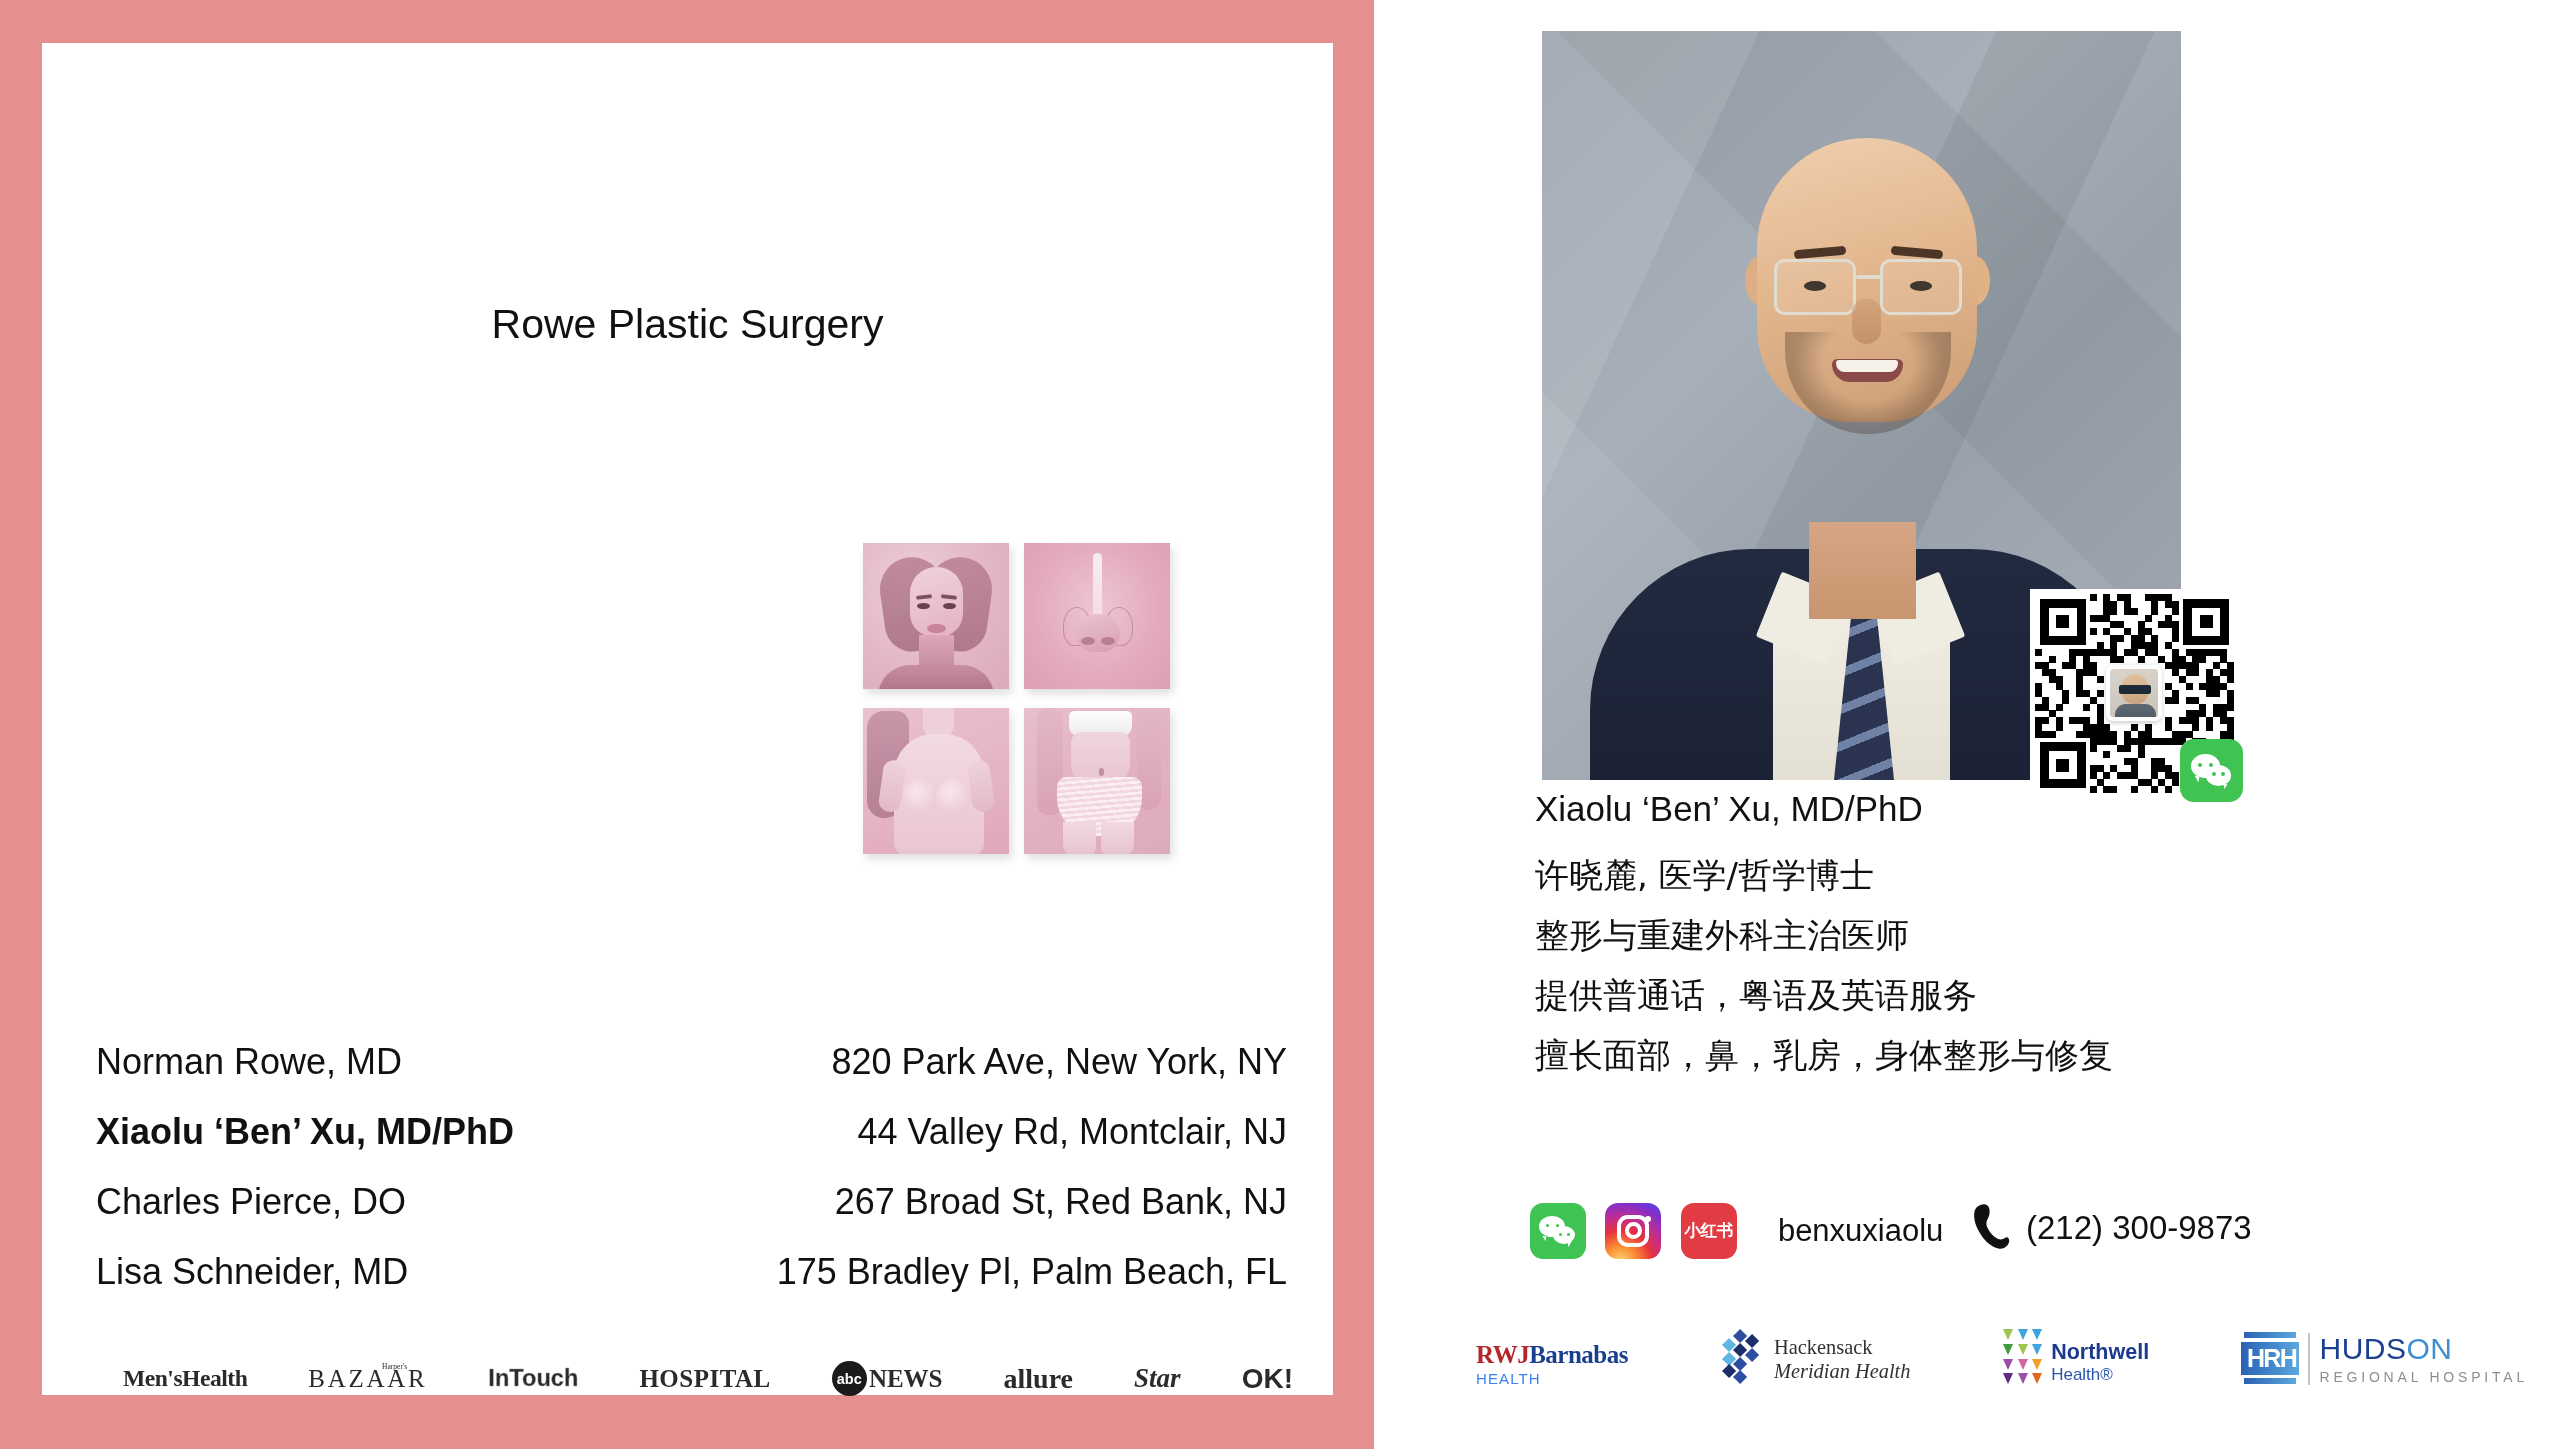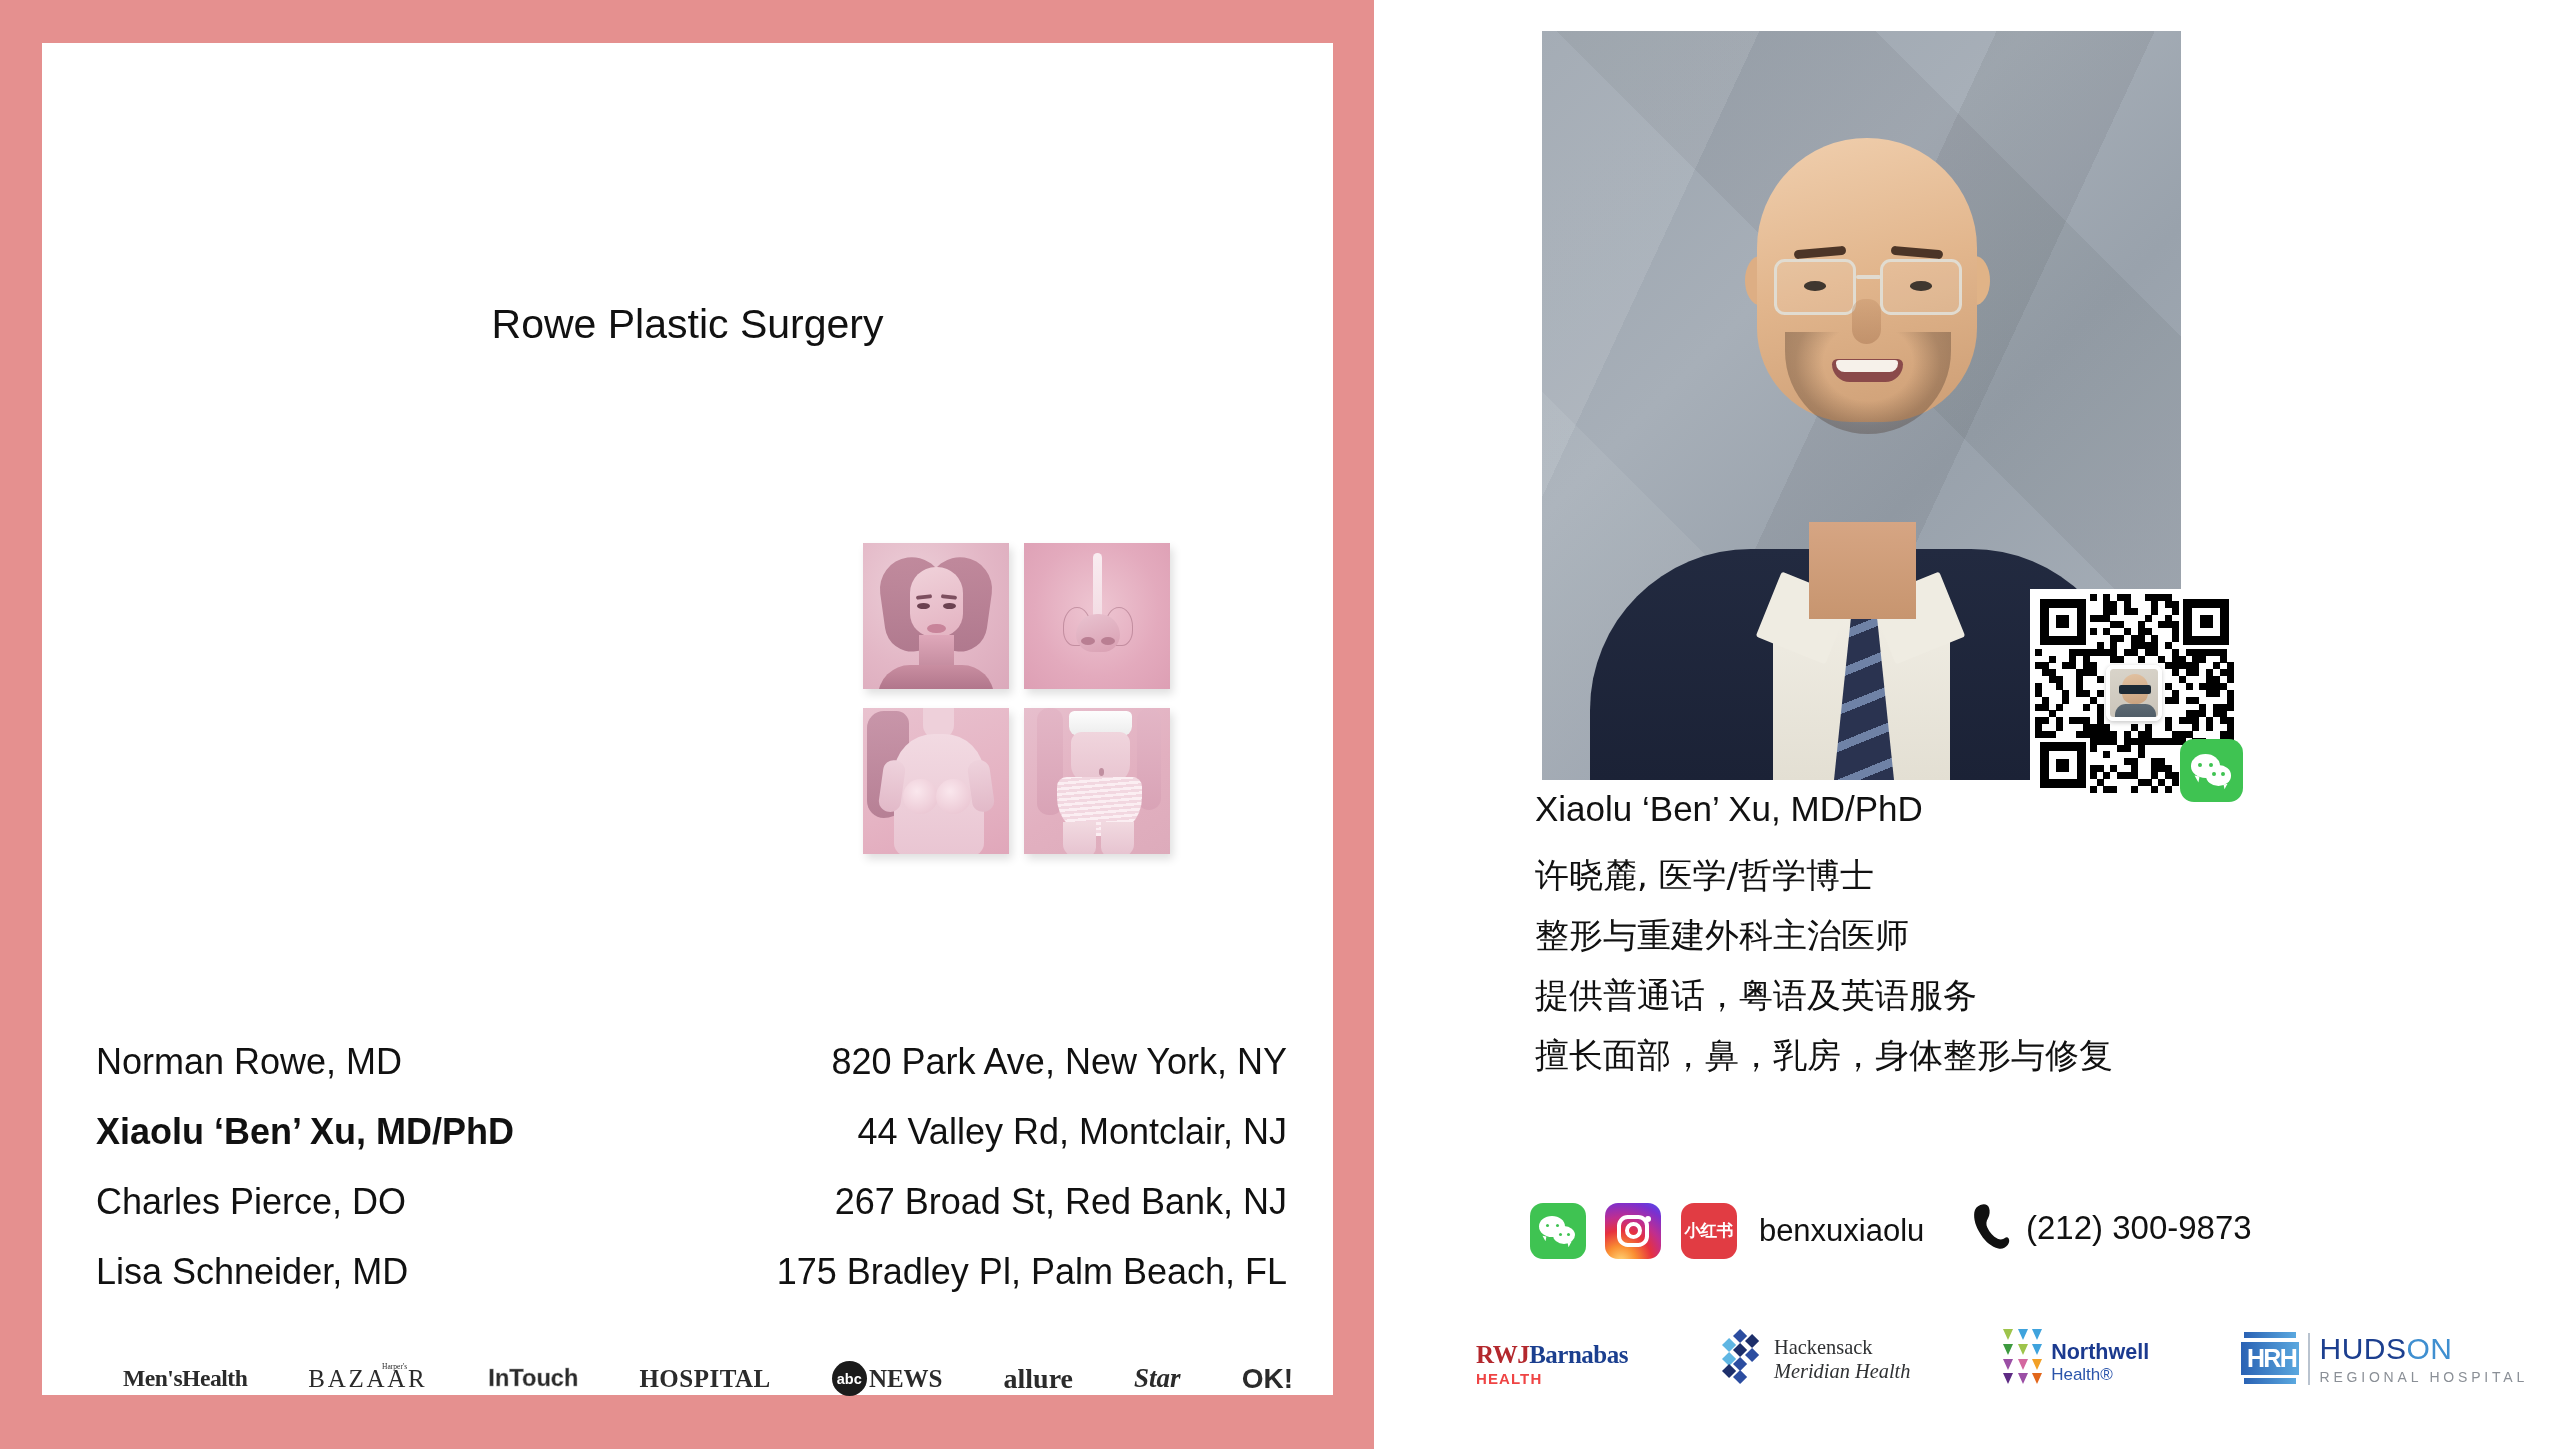--- a/index.html
+++ b/index.html
@@ -282,32 +282,32 @@
     background: radial-gradient(circle at 28% 105%, #ffd87a 0%, #fa8e32 22%, #e6313f 44%, #c02e8f 62%, #7b30cf 84%, #4b4ef0 100%);
   }
   .in-frame { position:absolute; left:11.8px; top:11.8px; width:32px; height:32px;
     border: 4.3px solid #fff; border-radius: 10.7px; }
   .in-ring { position:absolute; left:19.3px; top:19.3px; width:17px; height:17px;
     border: 4.3px solid #fff; border-radius:50%; }
   .in-dot { position:absolute; left:40px; top:13px; width:5.9px; height:5.9px; background:#fff; border-radius:50%; }
   .sicon.rednote { background:#e13c43; display:flex; align-items:center; justify-content:center; }
   .rn-txt { color:#fff; font-size:16.6px; font-weight:800; letter-spacing:-0.5px;
     font-family:"DejaVu Sans","Liberation Sans",sans-serif; }
-  .handle { font-size: 31px; color:#111; margin-left: 3px; }
+  .handle { font-size: 31px; color:#111; margin-left: 22px; }
   .phone-group { position:absolute; left: 596px; top: 1203px; display:flex; align-items:center; }
   .phone-icon { width: 40px; height: 50px; margin-right: 16px; }
   .phone-num { font-size: 33px; color:#111; }
 
   .hospitals { position: absolute; left: 102px; top: 1328px; width: 1052px;
     display:flex; align-items:flex-end; justify-content:space-between; }
   .hosp { position:relative; }
   .rwj-line1 { font-size:25px; font-weight:800; font-family:"Liberation Serif", serif; letter-spacing:-0.5px; }
   .rwj-line1 .rwj { color:#b3282d; }
   .rwj-line1 .barn { color:#1b3f8f; }
-  .rwj-line2 { font-size:15px; font-weight:700; color:#ef4444; letter-spacing:1.1px; margin-top:1.1px; }
+  .rwj-line2 { font-size:15px; font-weight:400; color:#3b82f6; letter-spacing:1.1px; margin-top:1.1px; }
   .hm-wrap { display:flex; align-items:center; }
   .hm-diamonds { position:relative; width:46px; height:56px; margin-right:8.6px; }
   .dia { position:absolute; width:10.2px; height:10.2px; transform: rotate(45deg); }
   .hm-text { line-height:1.18; }
   .hm-t1 { font-size:20.4px; font-family:"Liberation Serif", serif; color:#2f3133; }
   .hm-t2 { font-size:20.4px; font-family:"Liberation Serif", serif; font-style:italic; color:#2f3133; }
   .nw-wrap { display:flex; align-items:flex-end; }
   .nw-marks { position:relative; width:45px; height:59px; margin-right:4.3px; }
   .tri { position:absolute; width:0; height:0; border-left:5.9px solid transparent; border-right:5.9px solid transparent; }
   .nw-text { padding-bottom: 2.1px; }

